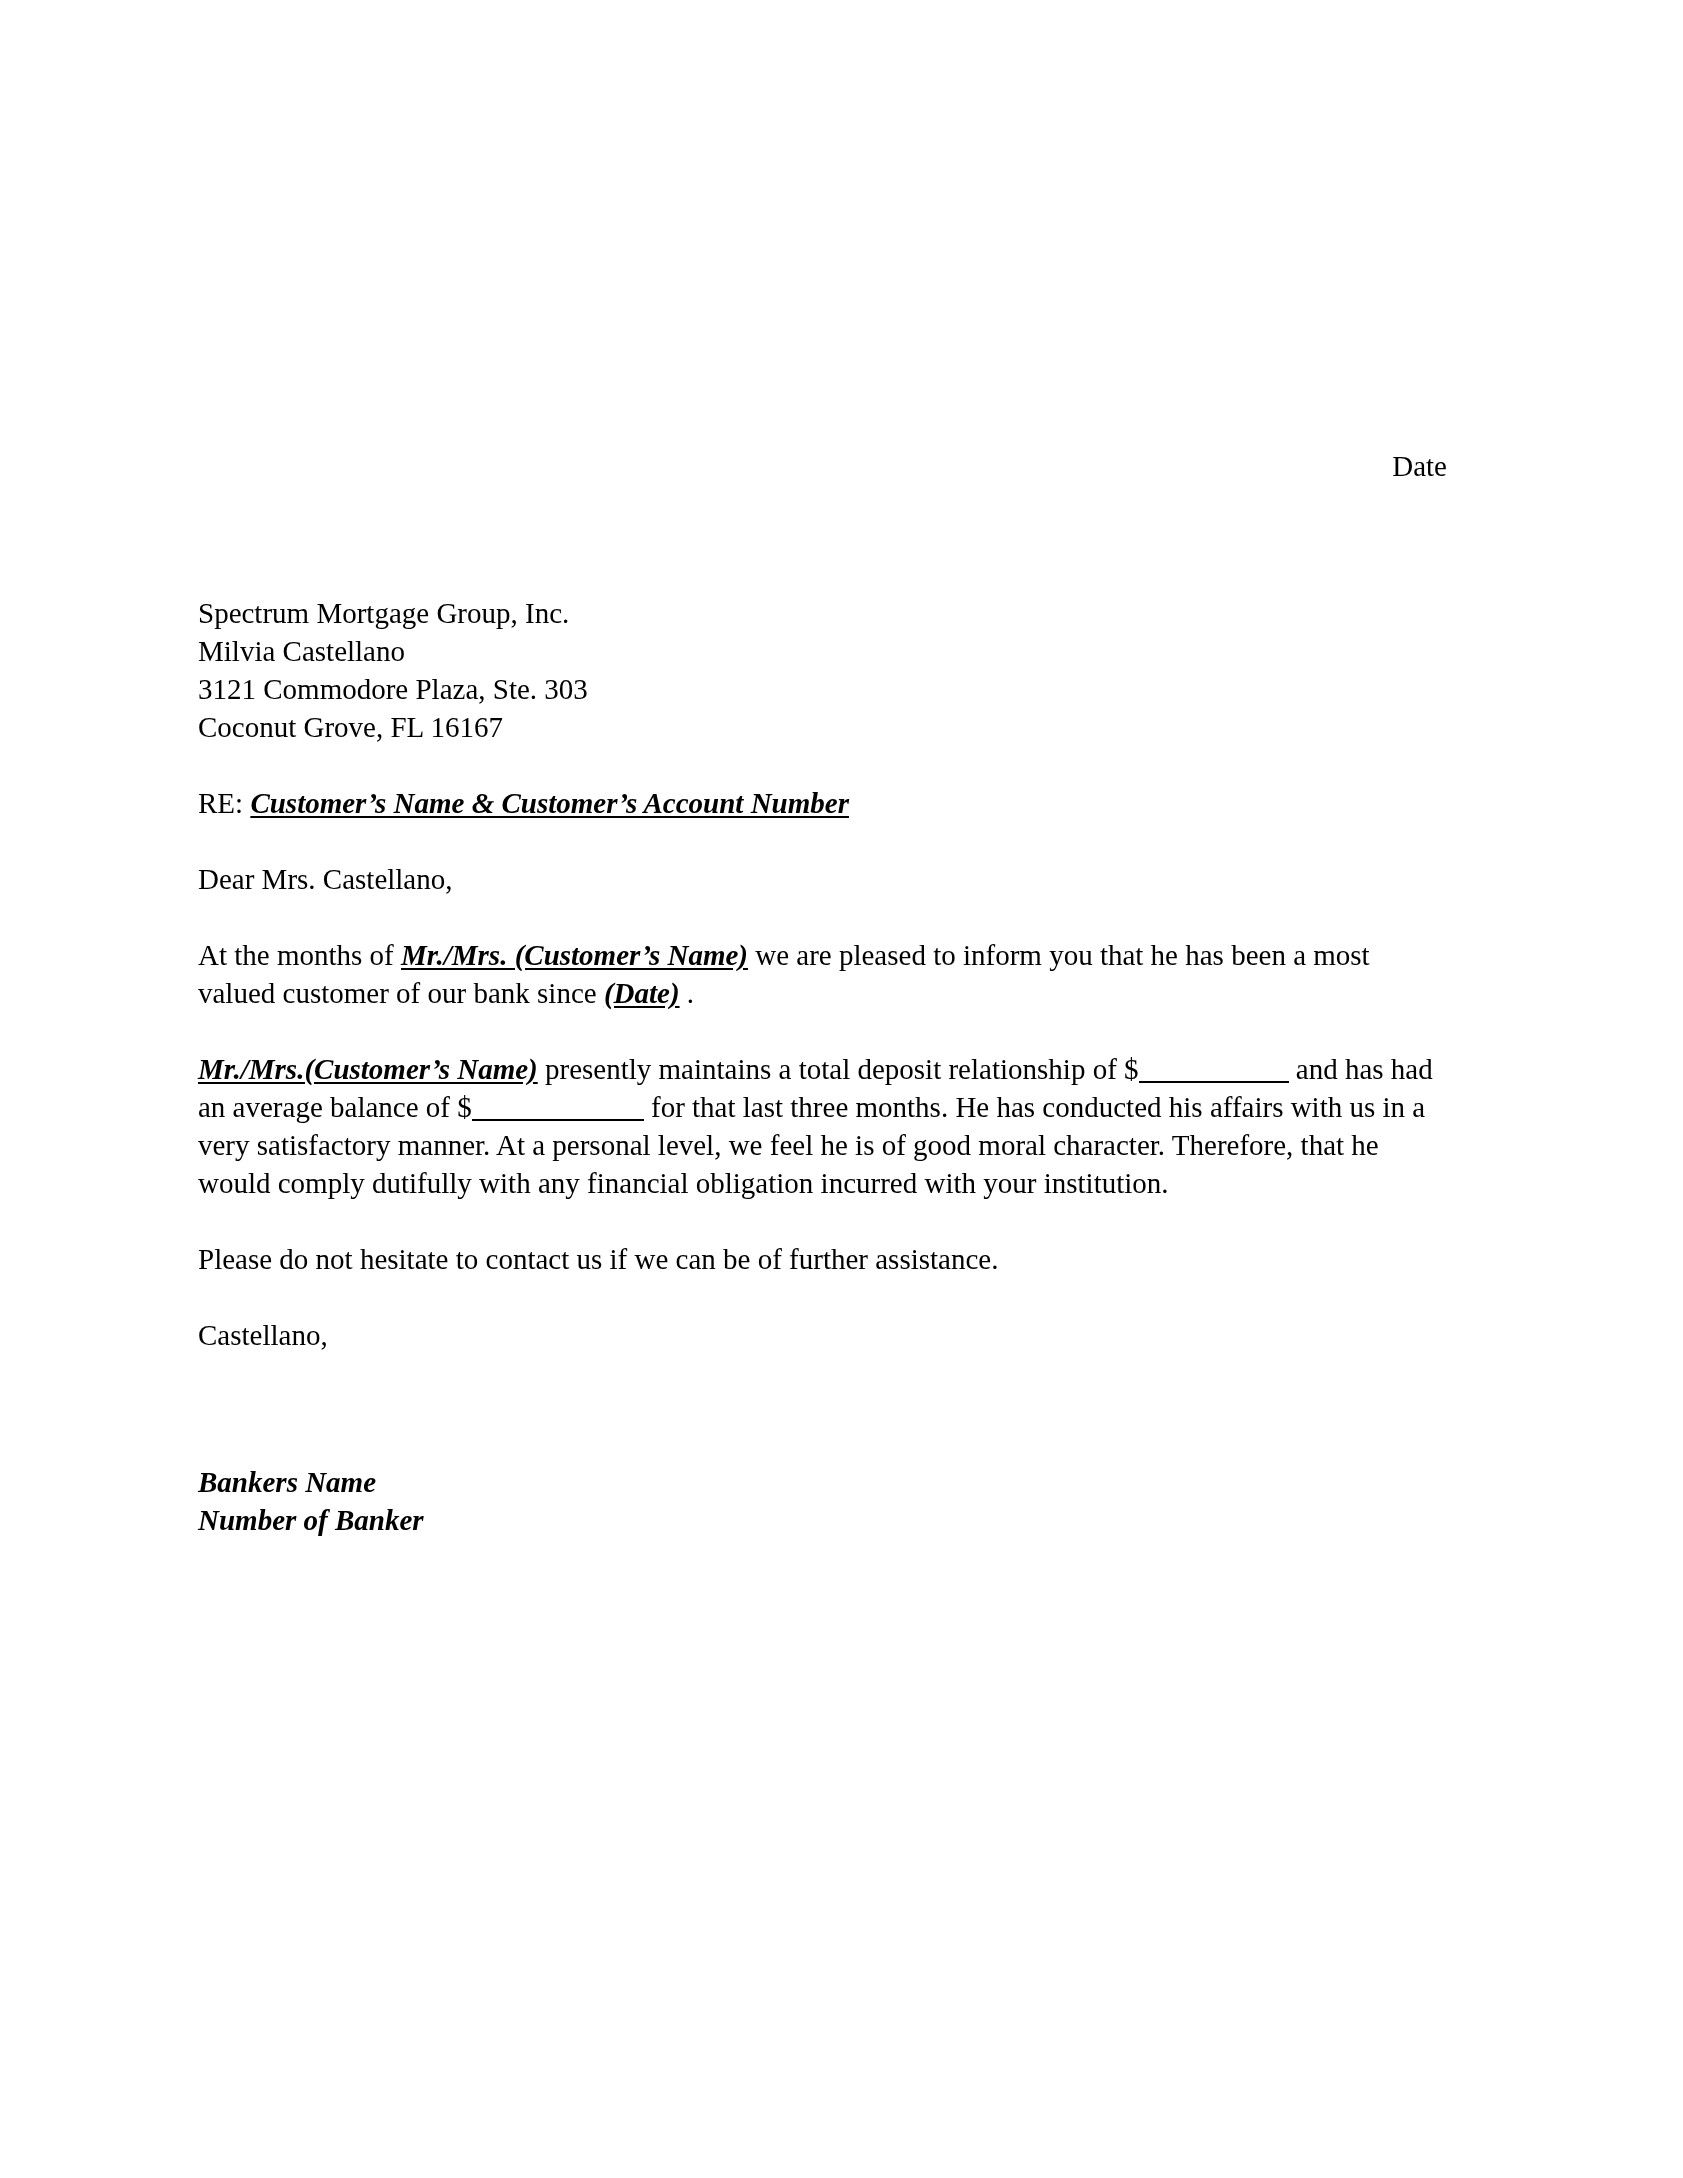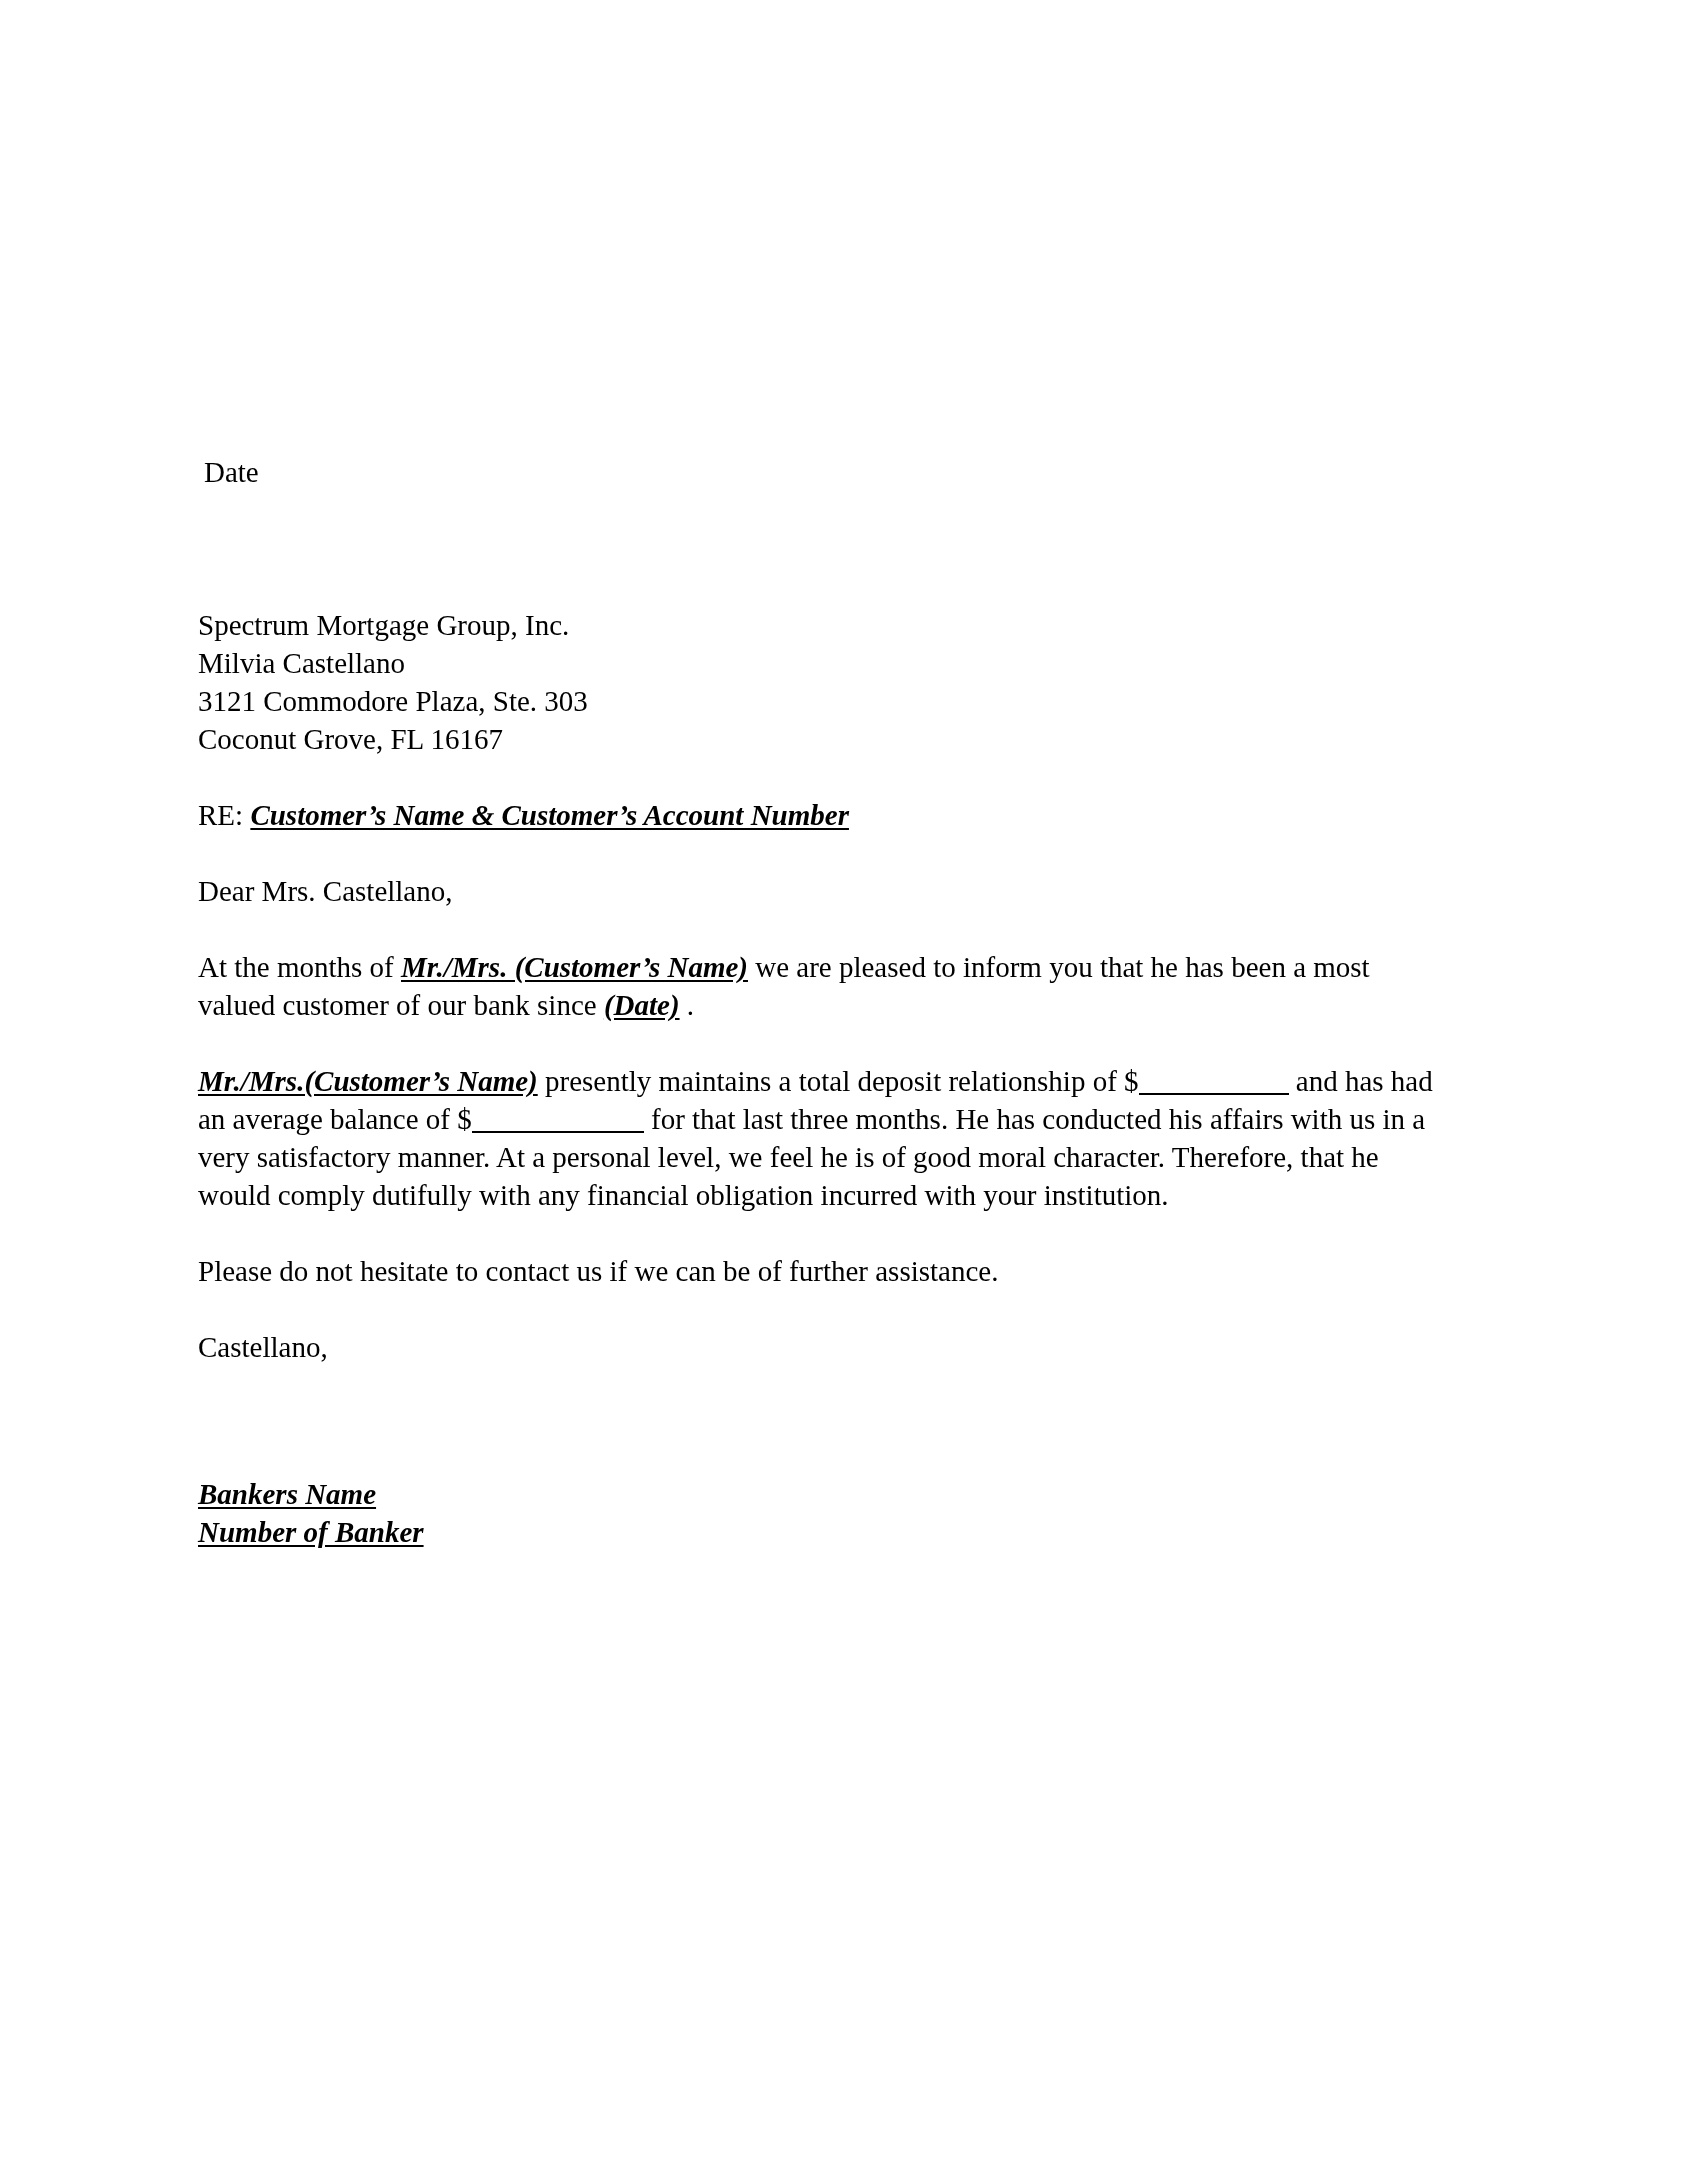--- a/index.html
+++ b/index.html
@@ -49,21 +49,21 @@
   
   .body-block {
     position: absolute;
     left: 198px;
     top: 447px;
     width: 1249px;
     font-size: 29px;
     line-height: 38px;
   }
 
-  .line { margin: 6px; }
+  .line { margin: 0; text-align: right; }
 
   .spacer-xl { height: 109px; }
 
   .addr-line { margin: 0; }
 
   .para {
     margin: 0;
     text-align: left;
   }
 
@@ -87,21 +87,20 @@
   }
   .blank-1 { width: 150px; }
   .blank-2 { width: 172px; }
 
   .sig-block {
     margin: 0;
   }
   .sig-line {
     font-weight: bold;
     font-style: italic;
-    text-decoration: underline;
     text-underline-offset: 3px;
     display: block;
     width: fit-content;
   }
 </style>
 </head>
 <body>
 
 <div class="page">
 

